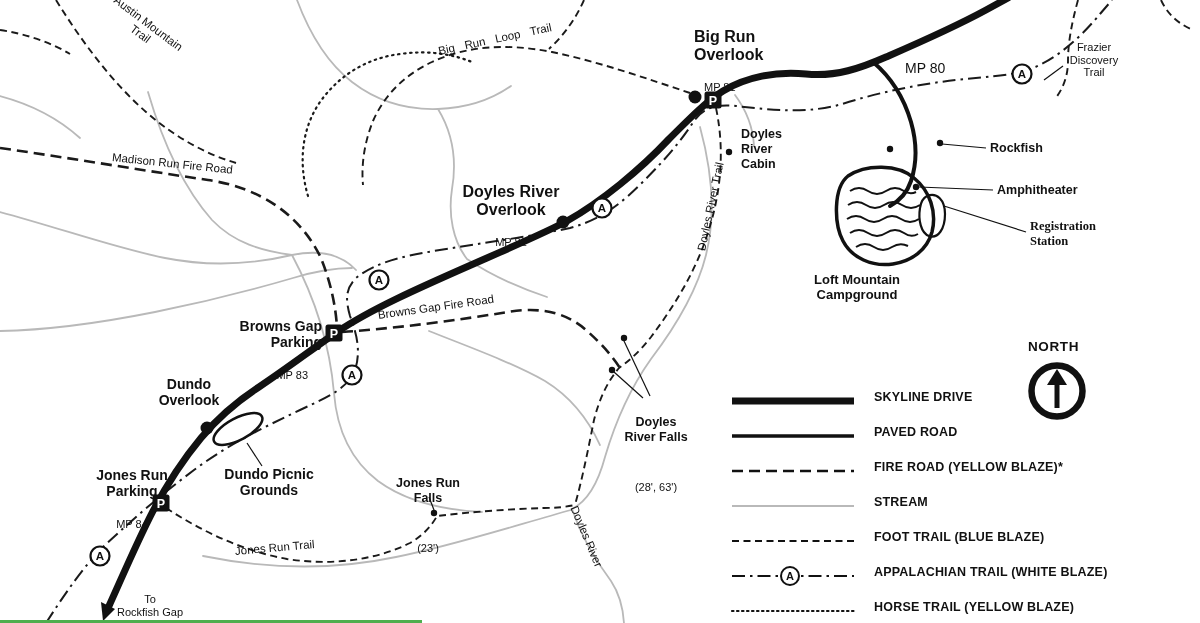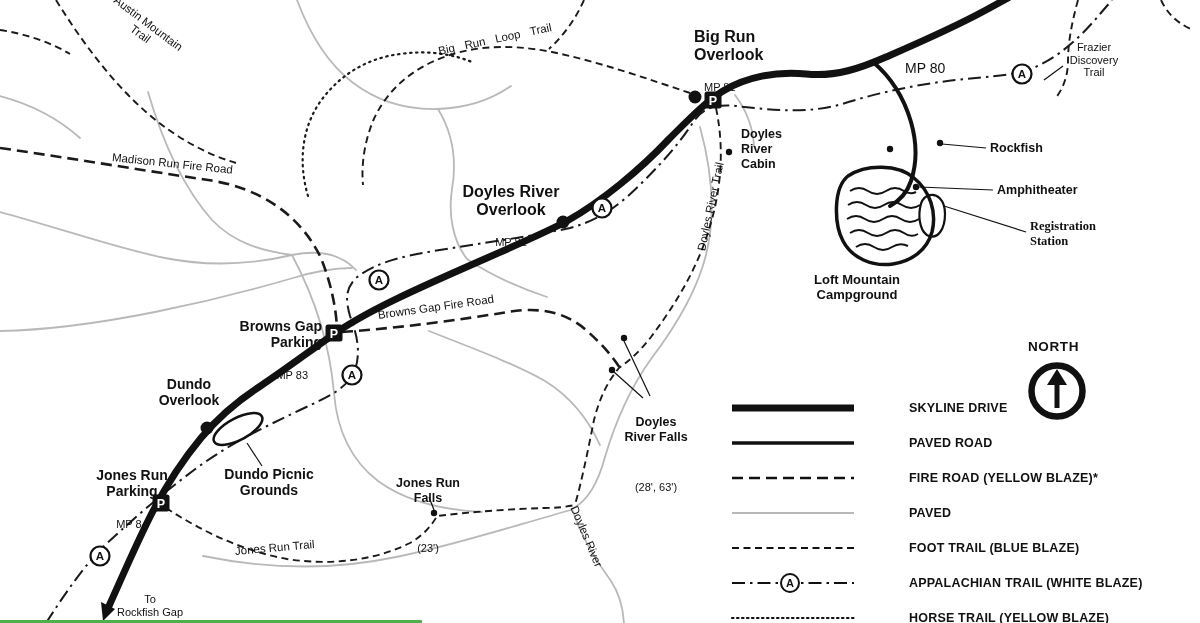--- a/index.html
+++ b/index.html
@@ -12,21 +12,21 @@
   .poi-lg{font-weight:bold;font-size:16px;line-height:1.08;}
   .poi-md{font-weight:bold;font-size:14px;line-height:1.12;}
   .poi-sm{font-weight:bold;font-size:12.5px;line-height:1.18;}
   .mp{display:block;font-weight:normal;font-size:11px;margin-top:0;}
   .detail{display:block;font-weight:normal;font-size:11px;margin-top:18px;}
   .trail{font-size:11.5px;}
   .ctr{text-align:center;}
   .rgt{text-align:right;}
   .north-label{font-weight:bold;font-size:13.5px;letter-spacing:.6px;}
   .legend{position:absolute;left:728px;top:390px;width:470px;}
-  .legend-row{display:flex;align-items:center;height:35px;gap:35px;}
+  .legend-row{display:flex;align-items:flex-start;height:35px;}
   .legend-swatch{width:130px;height:22px;flex:none;margin-right:16px;}
   .legend-label{font-weight:bold;font-size:12.5px;letter-spacing:.2px;white-space:nowrap;}
 </style>
 </head>
 <body>
 
 <div class="screen">
 
   <svg class="map-svg" viewBox="0 0 1200 623" xmlns="http://www.w3.org/2000/svg">
 
@@ -258,21 +258,21 @@
       <svg class="legend-swatch" viewBox="0 0 130 22">
           <line x1="4" y1="11" x2="126" y2="11" stroke="#111" stroke-width="2.6" stroke-dasharray="11,6"></line>
         </svg>
       <span class="legend-label">FIRE ROAD (YELLOW BLAZE)*</span>
     </div>
 
     <div class="legend-row">
       <svg class="legend-swatch" viewBox="0 0 130 22">
           <line x1="4" y1="11" x2="126" y2="11" stroke="#b9b9b9" stroke-width="2.2"></line>
         </svg>
-      <span class="legend-label">PAVED</span>
+      <span class="legend-label">STREAM</span>
     </div>
 
     <div class="legend-row">
       <svg class="legend-swatch" viewBox="0 0 130 22">
           <line x1="4" y1="11" x2="126" y2="11" stroke="#111" stroke-width="1.9" stroke-dasharray="7,4.5"></line>
         </svg>
       <span class="legend-label">FOOT TRAIL (BLUE BLAZE)</span>
     </div>
 
     <div class="legend-row">

